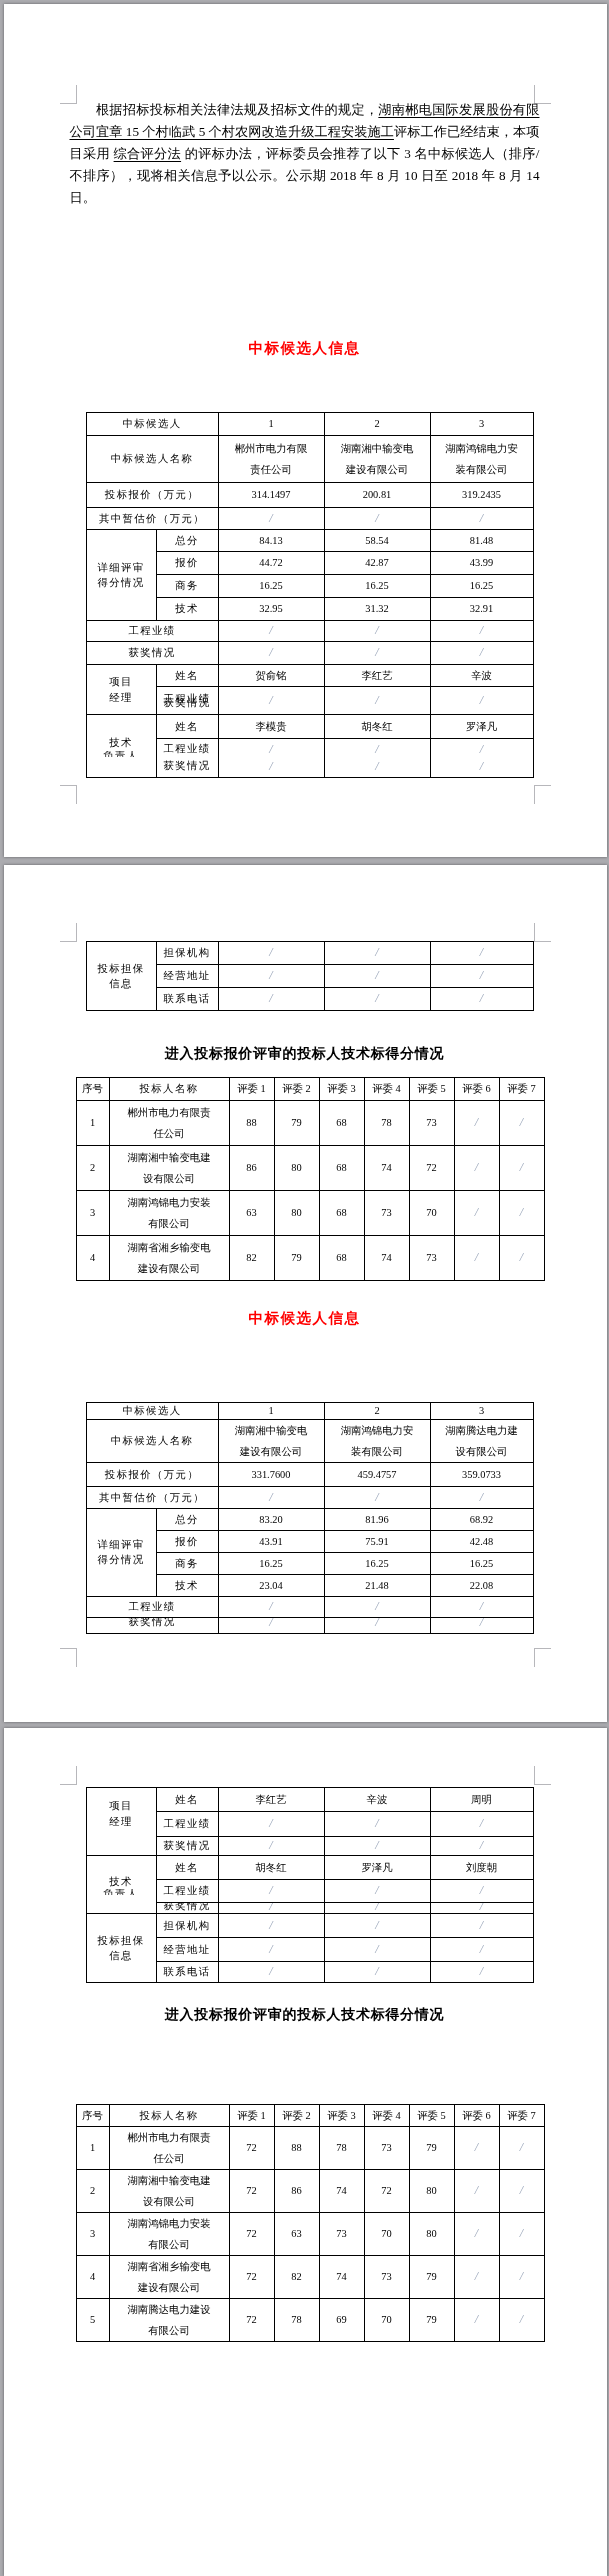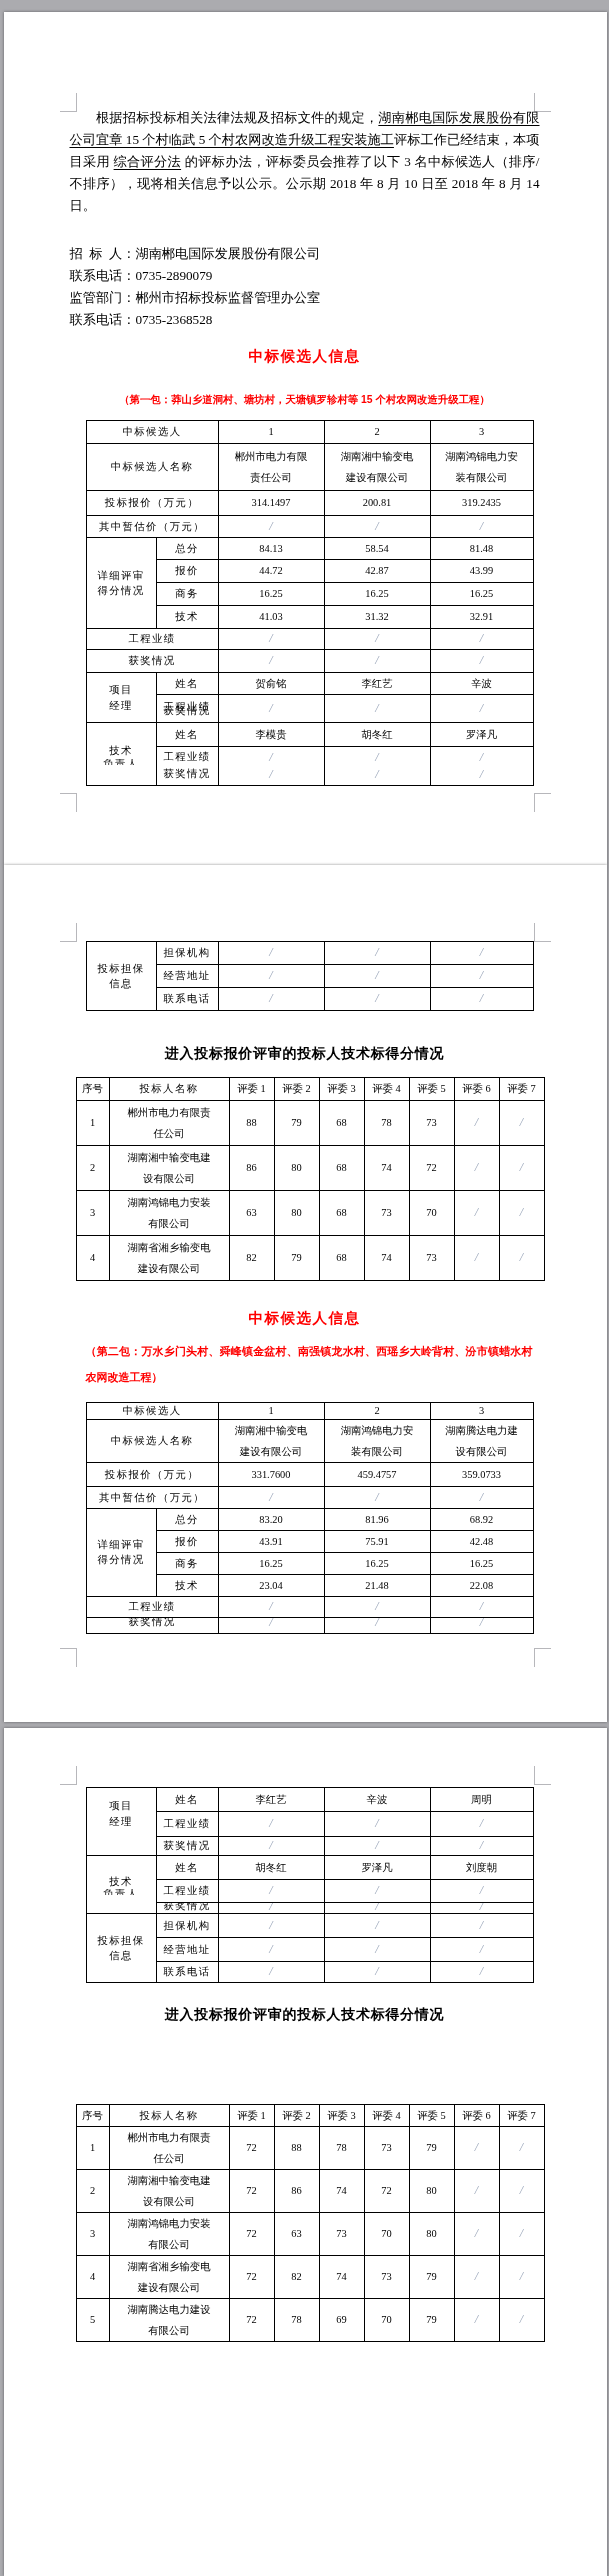--- a/index.html
+++ b/index.html
@@ -44,35 +44,28 @@
   .cut{overflow:hidden;}
   .up6{margin-top:-4.2px;line-height:16.7px;}
   .up4{margin-top:-3.5px;line-height:12.5px;}
   .shift-up{transform:translateY(-8.4px);}
 </style>
 </head>
 <body>
 
 <div class="viewer">
 
-  <div class="page" style="top:12px;height:853px;">
+  <div class="page" style="top:4px;height:853px;">
     <div class="mark tl" style="left:56px;top:81px;"></div>
     <div class="mark tr" style="left:530px;top:81px;"></div>
 
     <p class="para" style="top:95px;"><span>根据招标投标相关法律法规及招标文件的规定，</span><span class="ul">湖南郴电国际发展股份有限公司宜章 15 个村临武 5 个村农网改造升级工程安装施工</span><span>评标工作已经结束，本项目采用 </span><span class="ul">综合评分法</span><span> 的评标办法，评标委员会推荐了以下 3 名中标候选人（排序/不排序），现将相关信息予以公示。公示期 2018 年 8 月 10 日至 2018 年 8 月 14 日。</span></p>
 
-    <div class="info" style="top:231px;">
-      <div>招  标  人：湖南郴电国际发展股份有限公司</div>
-      <div>联系电话：0735-2890079</div>
-      <div>监管部门：郴州市招标投标监督管理办公室</div>
-      <div>联系电话：0735-2368528</div>
-    </div>
 
     <div class="doc-title red" style="top:335px;">中标候选人信息</div>
-    <div class="sub1 red" style="top:381px;">（第一包：莽山乡道洞村、塘坊村，天塘镇罗轸村等 15 个村农网改造升级工程）</div>
 
     <table class="doc" style="top:408px;left:82px;width:447px;">
       <colgroup>
           <col style="width:70px">
           <col style="width:62px">
           <col style="width:106px">
           <col style="width:106px">
           <col style="width:103px">
         </colgroup>
       <tbody>
@@ -117,21 +110,21 @@
         <td>43.99</td>
       </tr>
       <tr style="height:23px">
         <td class="lab">商务</td>
         <td>16.25</td>
         <td>16.25</td>
         <td>16.25</td>
       </tr>
       <tr style="height:23px">
         <td class="lab">技术</td>
-        <td>41.03</td>
+        <td>32.95</td>
         <td>31.32</td>
         <td>32.91</td>
       </tr>
       <tr style="height:21px">
         <td colspan="2" class="lab">工程业绩</td>
         <td class="sl">/</td>
         <td class="sl">/</td>
         <td class="sl">/</td>
       </tr>
       <tr style="height:23px">
@@ -299,21 +292,20 @@
         <td>68</td>
         <td>74</td>
         <td>73</td>
         <td class="sl">/</td>
         <td class="sl">/</td>
       </tr>
     </tbody>
       </table>
 
     <div class="doc-title red" style="top:444px;">中标候选人信息</div>
-    <div class="sub2 red" style="top:473px;">（第二包：万水乡门头村、舜峰镇金盆村、南强镇龙水村、西瑶乡大岭背村、汾市镇蜡水村农网改造工程）</div>
 
     <table class="doc" style="top:537px;left:82px;width:447px;">
       <colgroup>
           <col style="width:70px">
           <col style="width:62px">
           <col style="width:106px">
           <col style="width:106px">
           <col style="width:103px">
         </colgroup>
       <tbody>

